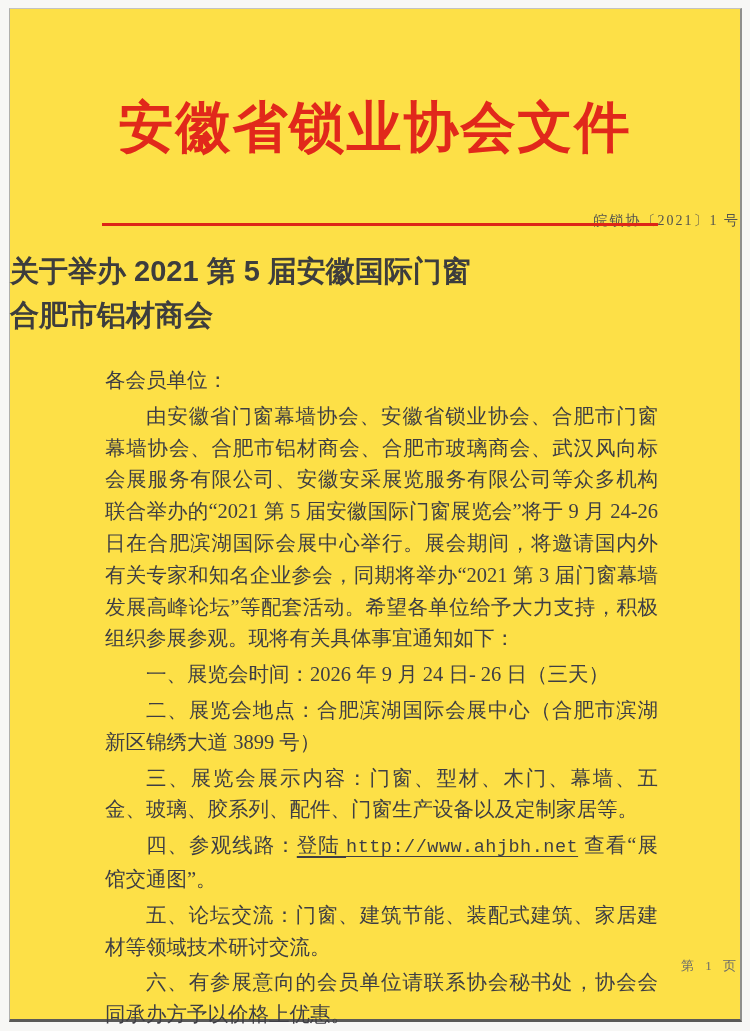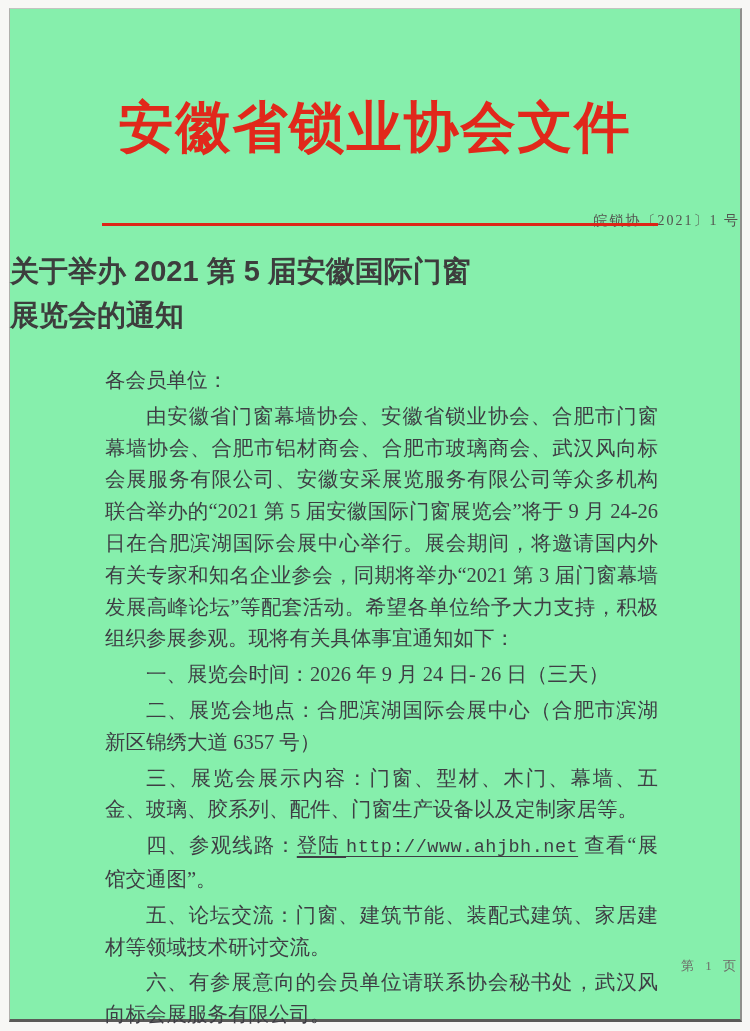--- a/index.html
+++ b/index.html
@@ -11,21 +11,21 @@
     overflow: hidden;
     font-family: "Liberation Serif", "DejaVu Serif", serif;
   }
   .page {
     position: absolute;
     left: 9px;
     top: 8px;
     width: 733px;
     height: 1014px;
     box-sizing: border-box;
-    background: #86efac;
+    background: #fde047;
     border-top: 1px solid #c3c3c0;
     border-left: 1px solid #b0b0ad;
     border-right: 2px solid #8f8f8c;
     border-bottom: 3px solid #5a5a58;
   }
   .red-header {
     position: absolute;
     top: 82px;
     left: 0;
     width: 100%;
@@ -112,36 +112,36 @@
 <div class="page">
 
   <div class="red-header">安徽省锁业协会文件</div>
 
   <div class="doc-number">皖锁协〔2021〕1 号</div>
 
   <div class="red-rule"></div>
 
   <div class="doc-title">
     <div>关于举办 2021 第 5 届安徽国际门窗</div>
-    <div>展览会的通知</div>
+    <div>合肥市铝材商会</div>
   </div>
 
   <div class="content">
     <p>各会员单位：</p>
 
     <p class="indent">由安徽省门窗幕墙协会、安徽省锁业协会、合肥市门窗幕墙协会、合肥市铝材商会、合肥市玻璃商会、武汉风向标会展服务有限公司、安徽安采展览服务有限公司等众多机构联合举办的“2021 第 5 届安徽国际门窗展览会”将于 9 月 24-26 日在合肥滨湖国际会展中心举行。展会期间，将邀请国内外有关专家和知名企业参会，同期将举办“2021 第 3 届门窗幕墙发展高峰论坛”等配套活动。希望各单位给予大力支持，积极组织参展参观。现将有关具体事宜通知如下：</p>
 
     <p class="indent">一、展览会时间：2026 年 9 月 24 日- 26 日（三天）</p>
 
-    <p class="indent">二、展览会地点：合肥滨湖国际会展中心（合肥市滨湖新区锦绣大道 6357 号）</p>
+    <p class="indent">二、展览会地点：合肥滨湖国际会展中心（合肥市滨湖新区锦绣大道 3899 号）</p>
 
     <p class="indent">三、展览会展示内容：门窗、型材、木门、幕墙、五金、玻璃、胶系列、配件、门窗生产设备以及定制家居等。</p>
 
     <p class="indent"><span>四、参观线路：</span><span class="weblink-cn">登陆 </span><span class="weblink">http://www.ahjbh.net</span><span> 查看“展馆交通图”。</span></p>
 
     <p class="indent">五、论坛交流：门窗、建筑节能、装配式建筑、家居建材等领域技术研讨交流。</p>
 
-    <p class="indent">六、有参展意向的会员单位请联系协会秘书处，武汉风向标会展服务有限公司。</p>
+    <p class="indent">六、有参展意向的会员单位请联系协会秘书处，协会会同承办方予以价格上优惠。</p>
   </div>
 
   <div class="footer-page">第 1 页</div>
 
 </div>
 
 </body></html>

